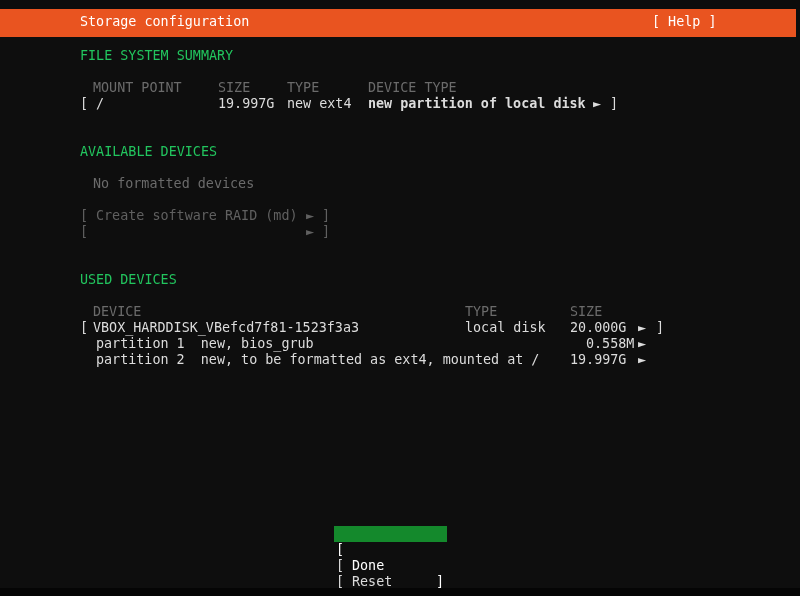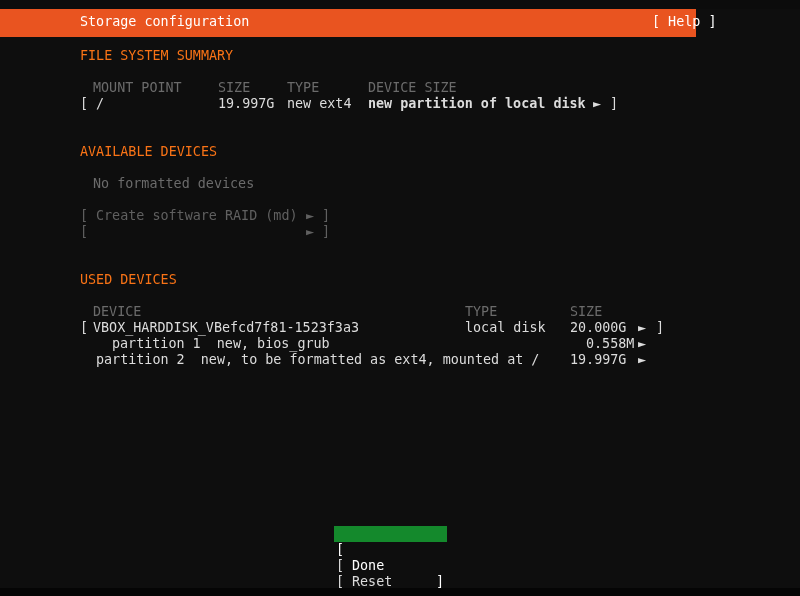--- a/index.html
+++ b/index.html
@@ -37,21 +37,21 @@
     left: 0; bottom: 0;
     width: 800px; height: 8px;
     background: #050505;
   }
 
   
   .header {
     position: absolute;
     left: 0;
     top: 9px;
-    width: 696px;
+    width: 796px;
     height: 28px;
     background: #e95420;
     color: #ffffff;
   }
   .header-title {
     position: absolute;
     left: 80px;
     top: 5px;
     white-space: pre;
   }
@@ -66,21 +66,21 @@
   
   .content {
     position: absolute;
     left: 0;
     top: 37px;
     width: 800px;
     height: 551px;
   }
 
   .section-title {
-    color: #f97316;
+    color: #22c55e;
   }
   .dim {
     color: #6b6b6b;
   }
   .dimmer {
     color: #606060;
   }
   .normal {
     color: #dcdcdc;
   }
@@ -138,21 +138,21 @@
   </div>
 
   <div class="content">
 
     <div class="line section-title" style="top:11px;left:80px;width:auto;">FILE SYSTEM SUMMARY</div>
 
     <div class="line" style="top:43px;">
       <span class="col dim" style="left:93px;">MOUNT POINT</span>
       <span class="col dim" style="left:218px;">SIZE</span>
       <span class="col dim" style="left:287px;">TYPE</span>
-      <span class="col dim" style="left:368px;">DEVICE SIZE</span>
+      <span class="col dim" style="left:368px;">DEVICE TYPE</span>
     </div>
 
     <div class="line" style="top:59px;">
       <span class="col normal" style="left:80px;">[</span>
       <span class="col normal" style="left:96px;">/</span>
       <span class="col normal" style="left:218px;">19.997G</span>
       <span class="col normal" style="left:287px;">new ext4</span>
       <span class="col normal" style="left:368px;font-weight:bold;">new partition of local disk</span>
       <span class="col normal" style="left:593px;">►</span>
       <span class="col normal" style="left:610px;">]</span>
@@ -186,21 +186,21 @@
     <div class="line" style="top:283px;">
       <span class="col normal" style="left:80px;">[</span>
       <span class="col normal" style="left:93px;text-align:right;">VBOX_HARDDISK_VBefcd7f81-1523f3a3</span>
       <span class="col normal" style="left:465px;">local disk</span>
       <span class="col normal" style="left:570px;">20.000G</span>
       <span class="col normal" style="left:638px;">►</span>
       <span class="col normal" style="left:656px;">]</span>
     </div>
 
     <div class="line" style="top:299px;">
-      <span class="col normal" style="left:112px;text-align:right;">partition 1  new, bios_grub</span>
+      <span class="col normal" style="left:96px;text-align:right;">partition 1  new, bios_grub</span>
       <span class="col normal" style="left:586px;">0.558M</span>
       <span class="col normal" style="left:638px;">►</span>
     </div>
 
     <div class="line" style="top:315px;">
       <span class="col normal" style="left:96px;">partition 2  new, to be formatted as ext4, mounted at /</span>
       <span class="col normal" style="left:570px;">19.997G</span>
       <span class="col normal" style="left:638px;">►</span>
     </div>
 

